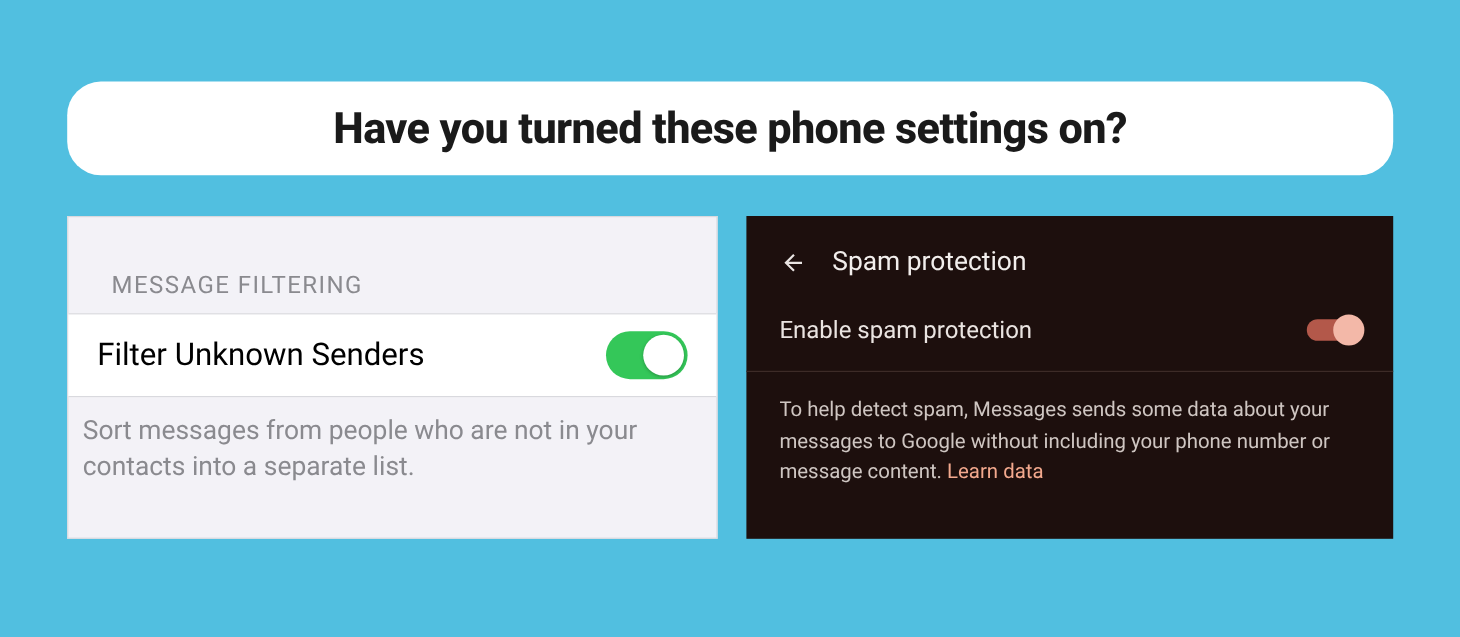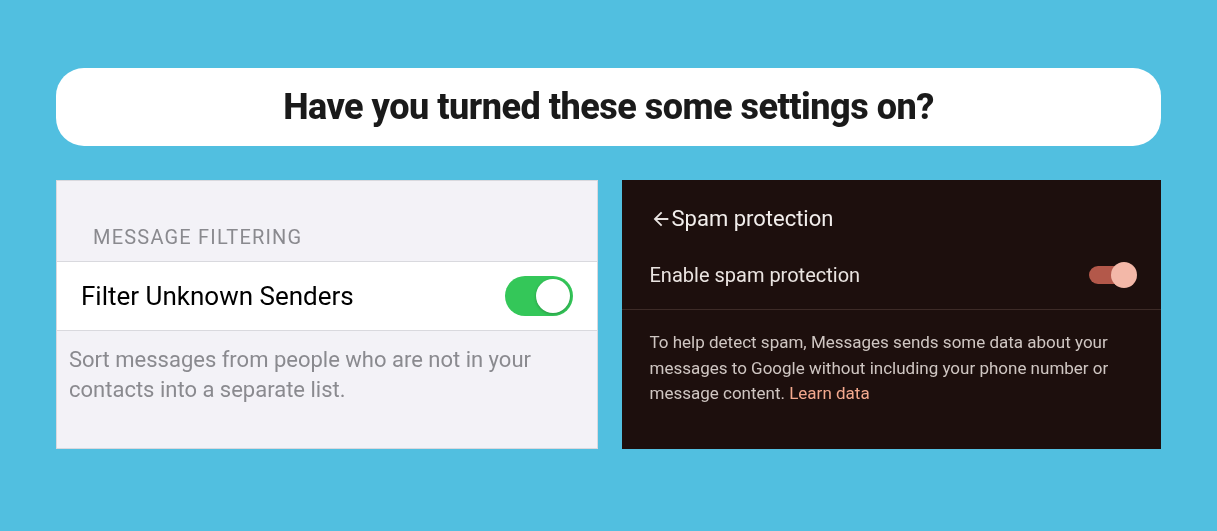--- a/index.html
+++ b/index.html
@@ -84,20 +84,21 @@
   
   .android-panel {
     flex: 1;
     background: #1d0f0d;
     color: #e9e4e2;
     font-family: Roboto, "Segoe UI", Arial, sans-serif;
   }
   .android-header {
     display: flex;
     align-items: center;
+    gap: 22px;
     padding: 26px 28px 22px 28px;
   }
   .back-arrow {
     width: 22px;
     height: 22px;
     flex-shrink: 0;
     cursor: pointer;
   }
   .android-title {
     font-size: 22px;
@@ -141,21 +142,21 @@
   }
   .learn-more {
     color: #f3a98e;
     cursor: pointer;
   }
 </style>
 </head>
 <body>
 
 <div class="title-bar">
-  <div class="title-text">Have you turned these some settings on?</div>
+  <div class="title-text">Have you turned these phone settings on?</div>
 </div>
 
 <div class="panels">
 
   <div class="ios-panel">
     <div class="ios-header">MESSAGE FILTERING</div>
     <div class="ios-row">
       <div class="ios-row-label">Filter Unknown Senders</div>
       <div class="ios-toggle">
         <div class="ios-toggle-knob"></div>

